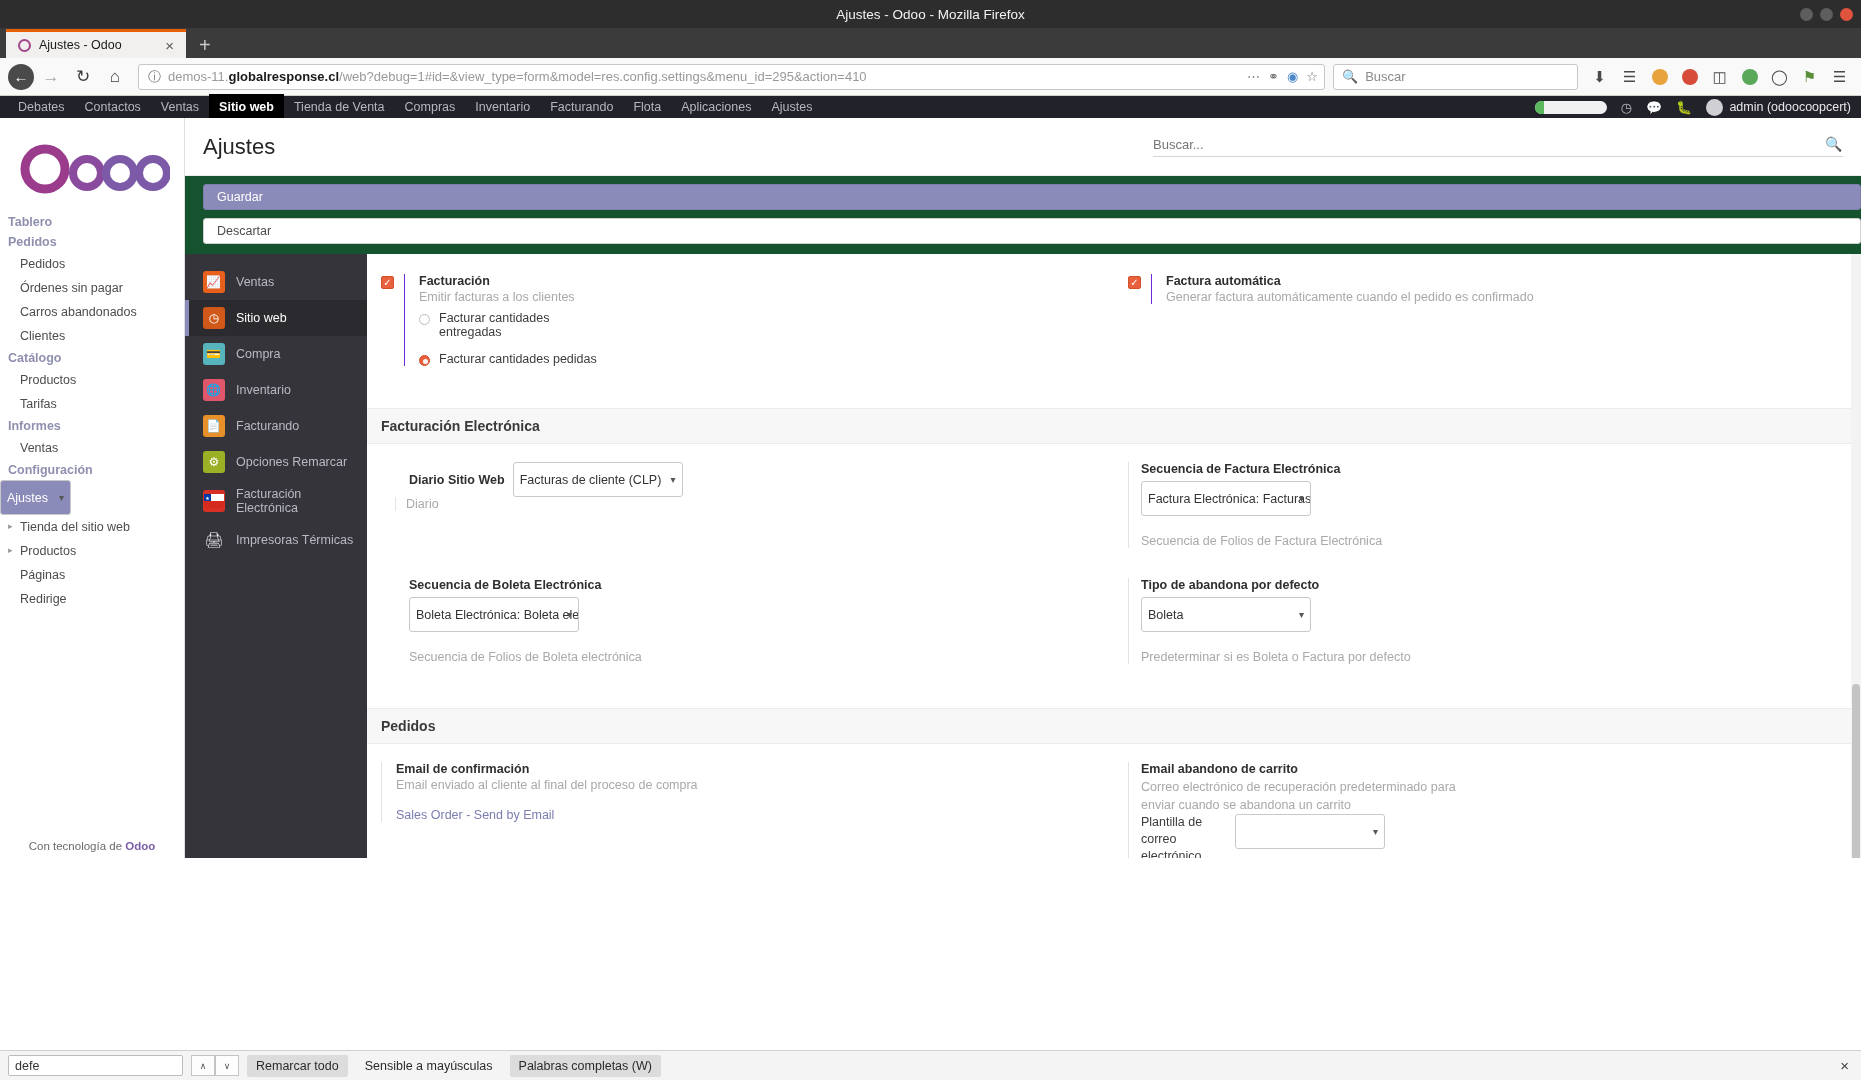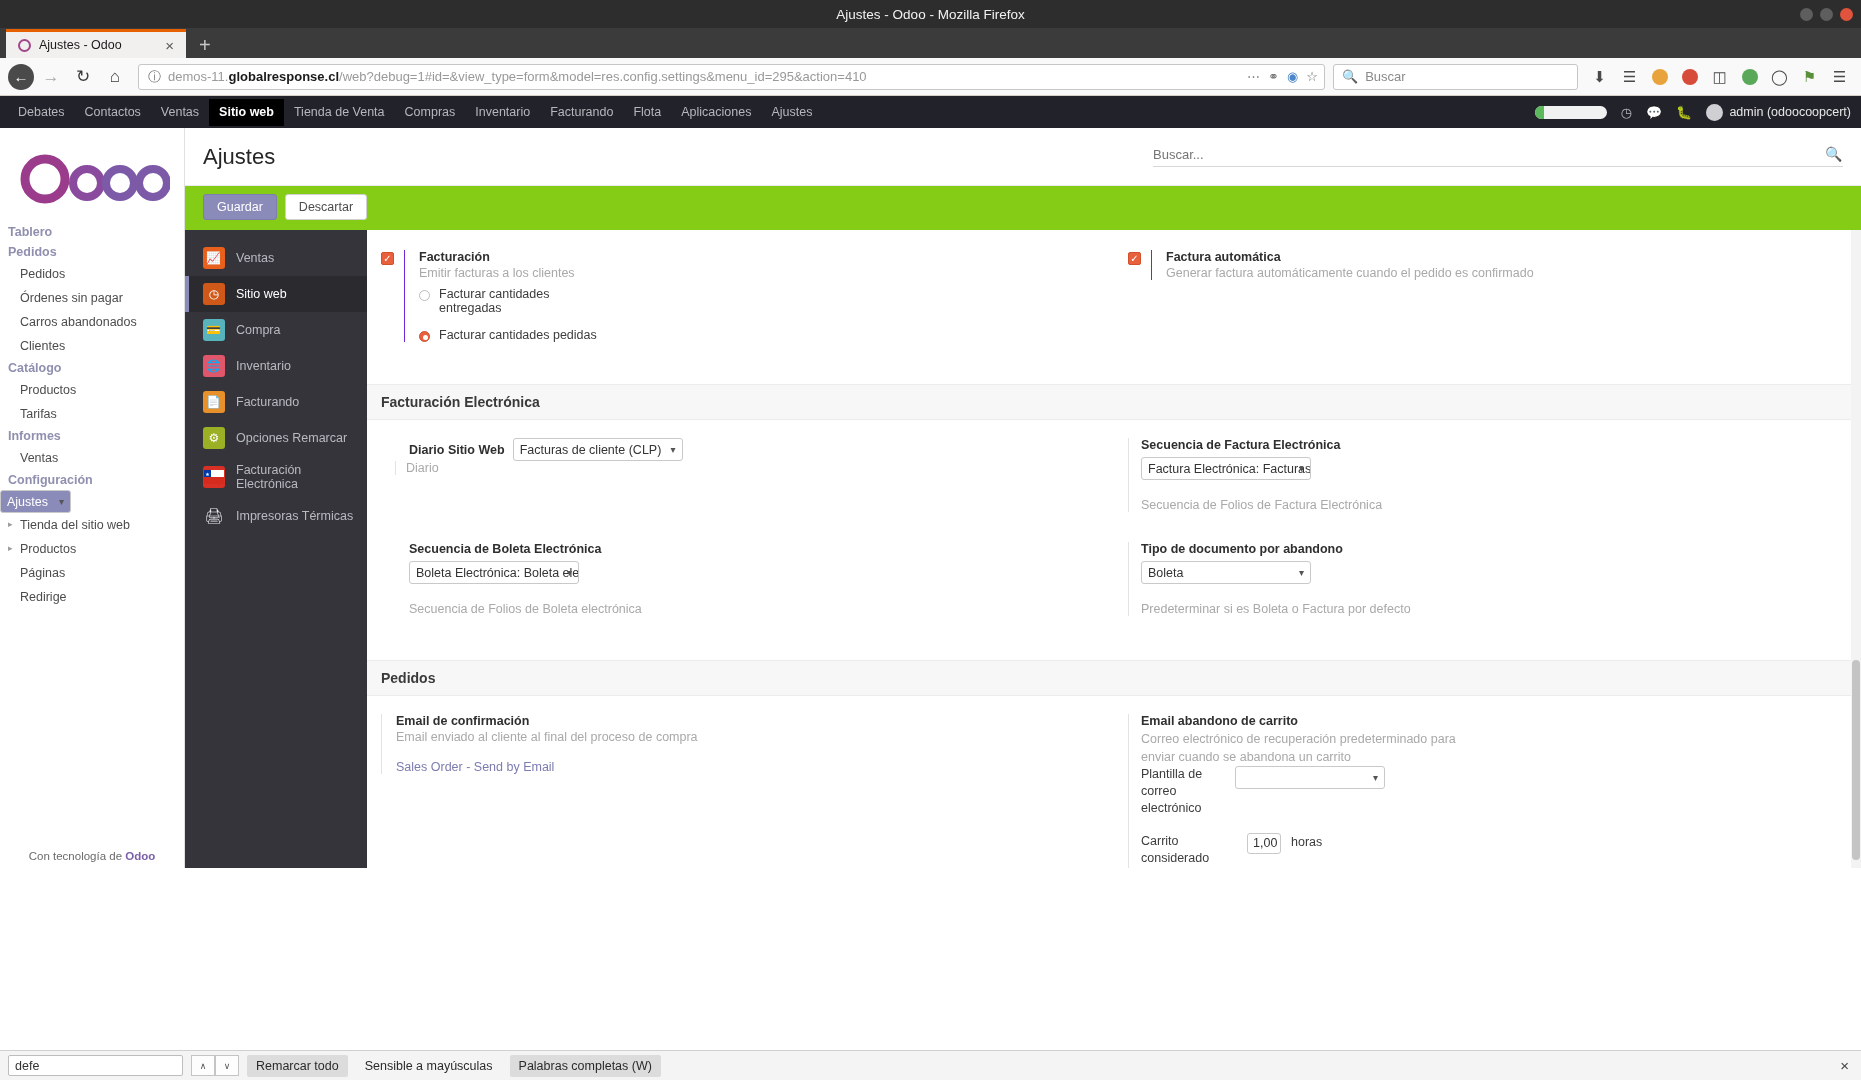--- a/index.html
+++ b/index.html
@@ -72,21 +72,21 @@
   }
   .toolbar-icons { display: flex; align-items: center; gap: 3px; }
   .ticon {
     width: 27px; height: 27px; display:flex;align-items:center;justify-content:center;
     font-size: 15px; color: #4a4a4a;
   }
   .dot-badge { width:16px;height:16px;border-radius:50%;display:inline-block;}
 
   
   .odoo-topnav {
-    height: 32px; background: #22222a; display:flex; align-items:center;
+    height: 22px; background: #22222a; display:flex; align-items:center;
     padding-left: 8px; font-size: 12.5px;
   }
   .odoo-topnav .mi { color: #b6b6bd; padding: 0 10px; line-height: 27px; height:27px;}
   .odoo-topnav .mi.active { background: #000; color: #fff; font-weight: 700; }
   .topnav-right { margin-left:auto; display:flex; align-items:center; gap:14px; padding-right: 10px;}
   .progress-pill {
     width: 72px; height: 13px; background: #f1f1f1; border-radius: 7px;
     overflow:hidden; position:relative;
   }
   .progress-pill i { position:absolute; left:0; top:0; bottom:0; width: 9px; background:#5cb85c; }
@@ -128,21 +128,21 @@
   .head-search {
     margin-left:auto; width: 690px; margin-right: 18px; display:flex;align-items:center;
     border-bottom: 1px solid #d6d6d6; padding-bottom: 4px;
   }
   .head-search input {
     border: none; outline: none; flex: 1; font-size: 13px; color: #444;
     font-family: "Liberation Sans", sans-serif; background: transparent;
   }
   .head-search .s-ico { color: #555; font-size: 14px; }
 
-  .btnrow { padding: 8px 0 10px 18px; background:#84cc16; display:flex; gap:8px; }
+  .btnrow { padding: 8px 0 10px 18px; background:#14532d; display:flex; gap:8px;flex-direction:column; }
   .btn {
     font-size: 12.5px; padding: 5px 13px; border-radius: 3px; border:1px solid transparent;
   }
   .btn-primary { background:#8b8bb9; color:#fff; border-color:#7d7daf;}
   .btn-default { background:#fff; color:#4c4c4c; border-color:#d0d0d0; }
 
   .settings-cols { flex:1; display:flex; min-height:0; }
   .set-tabs { width: 182px; background: #34343a; flex:none; padding-top: 10px; }
   .set-tab {
     display:flex; align-items:center; gap:11px; padding: 7px 10px 7px 18px;
@@ -180,21 +180,21 @@
   }
   .radio.on { background:#e8613c; border-color:#d2502c; }
   .radio.on::after{content:"";position:absolute;left:3px;top:3px;width:5px;height:5px;border-radius:50%;background:#fff;}
 
   .fgroup { margin-bottom: 18px; }
   .flabel { font-size:12.5px; font-weight:700; color:#2f2f2f; }
   .fhelp { font-size:12.5px; color:#a9a9a9; margin-top:18px; }
   .sel {
     border:1px solid #c9c9c9; border-radius:3px; background:#fff;
     font-size:12.5px; color:#333; padding: 3px 22px 3px 6px;
-    height: 23px; display:inline-flex; align-items:center; position:relative;
+    height: 35px; display:inline-flex; align-items:center; position:relative;
     white-space:nowrap; overflow:hidden;
   }
   .sel::after {
     content:"\25BE"; position:absolute; right:6px; color:#555; font-size:10px;
   }
   .inline-lbl { display:flex; align-items:center; gap:8px; }
 
   .field-line { display:flex; gap:10px; align-items:flex-start; }
   .fl-label { font-size:12.5px; color:#3c3c3c; width: 84px; flex:none; line-height:1.35;}
   .txtinput {
@@ -472,21 +472,21 @@
         <div class="twocol" style="padding-top:12px;">
           <div class="col">
             <div class="fgroup" style="padding-left:28px;border-left:none;">
               <div class="flabel">Secuencia de Boleta Electrónica</div>
               <div class="sel" style="width:170px;margin-top:5px;">Boleta Electrónica: Boleta elec</div>
               <div class="fhelp">Secuencia de Folios de Boleta electrónica</div>
             </div>
           </div>
           <div class="col">
             <div class="fgroup" style="border-left:1px solid #e3e3e3;padding-left:12px;">
-              <div class="flabel">Tipo de documento por abandono</div>
+              <div class="flabel">Tipo de abandona por defecto</div>
               <div class="sel" style="width:170px;margin-top:5px;">Boleta</div>
               <div class="fhelp">Predeterminar si es Boleta o Factura por defecto</div>
             </div>
           </div>
         </div>
 
         <div class="sec-band" style="margin-top:26px;">Pedidos</div>
 
         <div class="twocol" style="padding-top:18px;">
           <div class="col">

